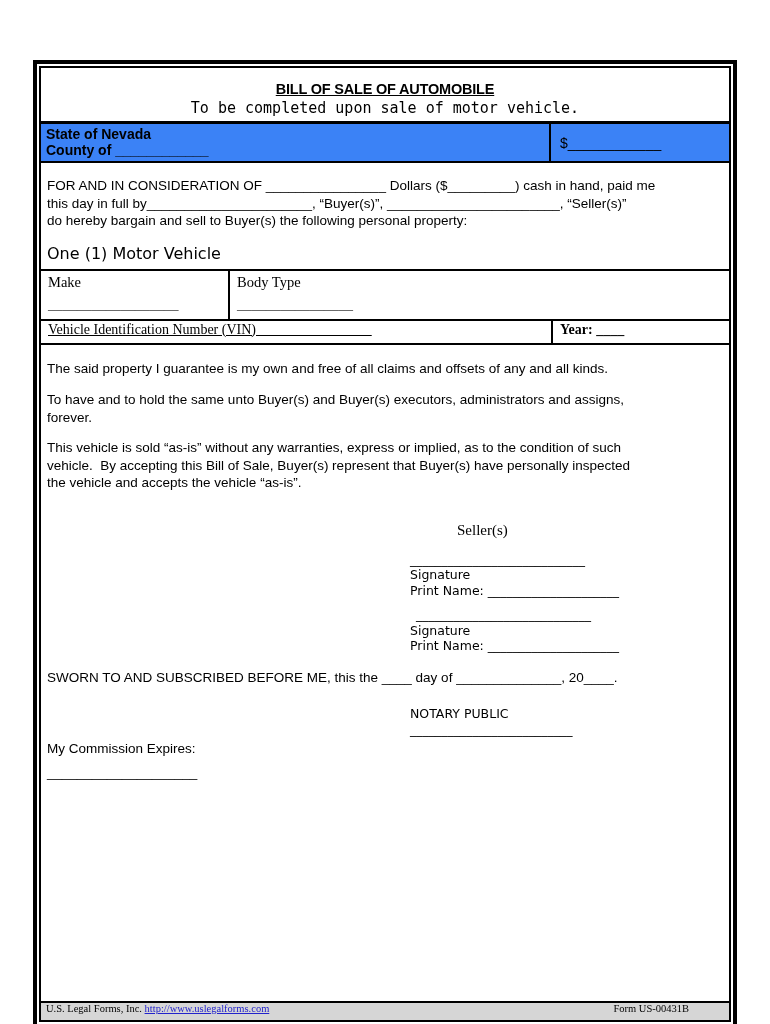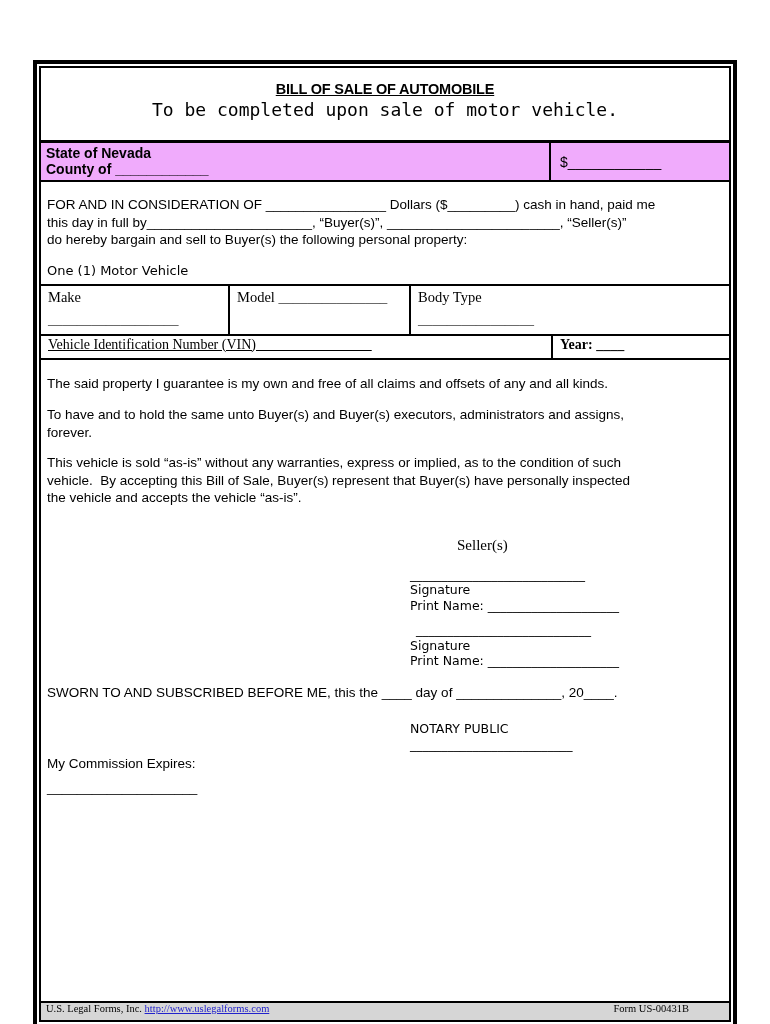--- a/index.html
+++ b/index.html
@@ -15,40 +15,40 @@
   .frame-inner {
     position:absolute; left:2px; top:2px; right:2px; bottom:2px;
     border:2px solid #000; display:flex; flex-direction:column; overflow:hidden;
   }
   .title-block { text-align:center; padding-top:13px; }
   .doc-title {
     font-size:14.5px; font-weight:bold; text-decoration:underline;
     letter-spacing:-0.2px;
   }
   .doc-subtitle {
-    font-family:"DejaVu Sans Mono", monospace; font-size:18px;
-    margin-top:2px; padding-bottom:20px;
+    font-family:"DejaVu Sans Mono", monospace; font-size:15px;
+    margin-top:2px; padding-bottom:4px;
   }
   .header-band {
-    background:#f0abfc; border-top:3px solid #000; border-bottom:2px solid #000;
+    background:#3b82f6; border-top:3px solid #000; border-bottom:2px solid #000;
     display:flex;
   }
   .hb-left {
     flex:1; padding:2px 0 3px 5px; font-weight:bold; font-size:14px;
     line-height:16px; white-space:pre-line;
   }
   .hb-right {
     width:169px; border-left:2px solid #000; display:flex; align-items:center;
     padding-left:9px; font-size:14px; box-sizing:content-box;
   }
   .prose { white-space:pre-wrap; padding:0 6px; font-size:13.5px; line-height:17.5px; }
   .intro { margin-top:14px; }
   .item-line {
     margin-top:14px; padding:0 6px;
-    font-family:"DejaVu Sans", sans-serif; font-size:13px;
+    font-family:"DejaVu Sans", sans-serif; font-size:16px;
   }
   .vtable {
     margin-top:6px; border-top:2px solid #000; border-bottom:2px solid #000;
     font-family:"Liberation Serif", serif; font-size:14.5px;
   }
   .vrow1 { display:flex; height:48px; }
   .vcell { box-sizing:border-box; padding:3px 0 18px 7px; }
   .c-make { width:189px; border-right:2px solid #000; }
   .c-model { width:181px; border-right:2px solid #000; }
   .c-bodytype { flex:1; }
@@ -108,24 +108,20 @@
 do hereby bargain and sell to Buyer(s) the following personal property:</div>
 
     <div class="item-line">One (1) Motor Vehicle</div>
 
     <div class="vtable">
       <div class="vrow1">
         <div class="vcell c-make">
           <div>Make</div>
           <div class="u-gap">__________________</div>
         </div>
-        <div class="vcell c-model">
-          <span>Model</span>
-          <span class="u-inline">_______________</span>
-        </div>
         <div class="vcell c-bodytype">
           <div>Body Type</div>
           <div class="u-gap">________________</div>
         </div>
       </div>
       <div class="vrow2">
         <div class="c-vin">Vehicle Identification Number (VIN) ________________</div>
         <div class="c-year">Year: ____</div>
       </div>
     </div>

